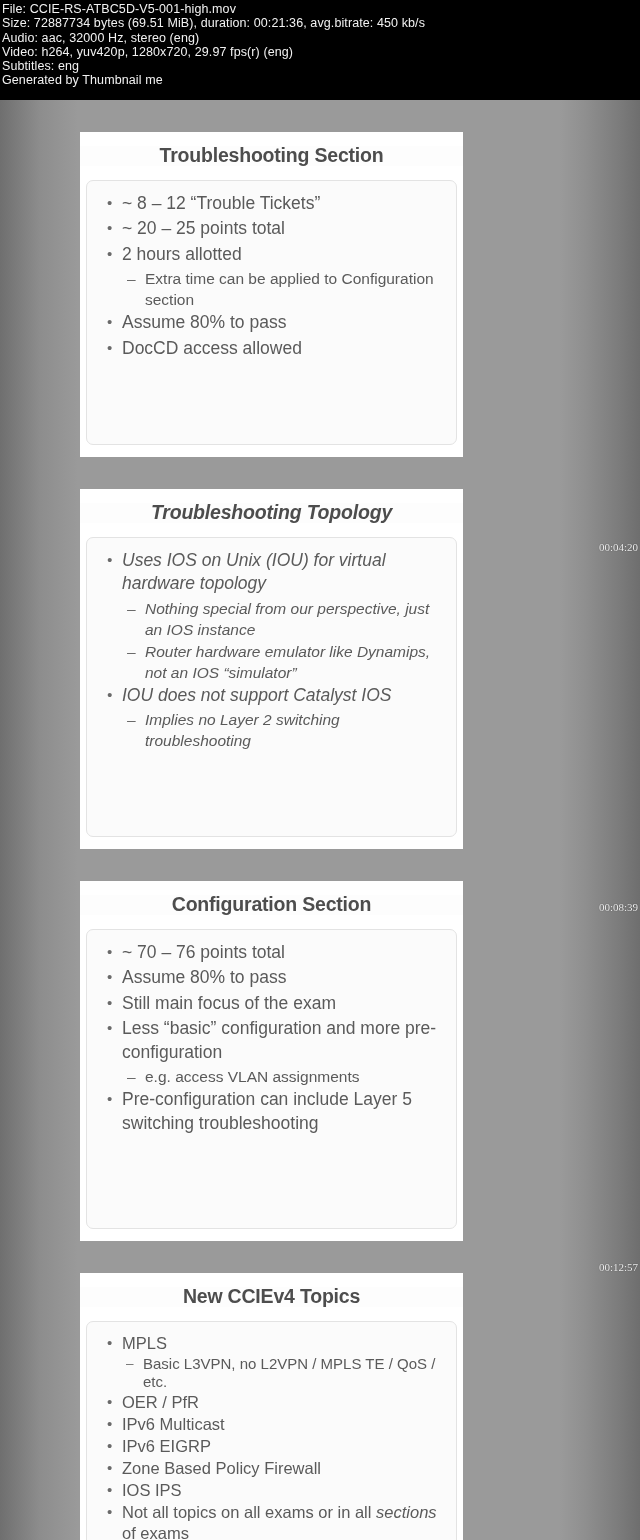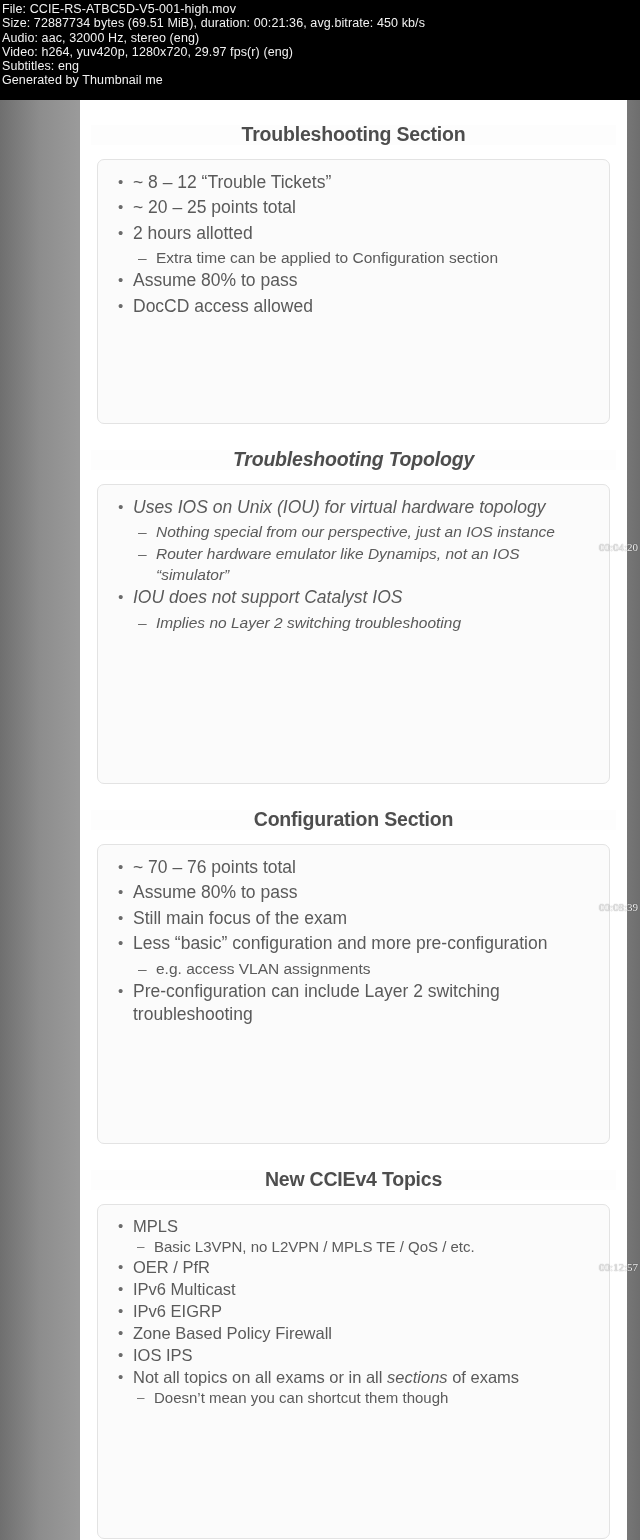--- a/index.html
+++ b/index.html
@@ -53,25 +53,26 @@
 
   
   #thumb-column {
     position: absolute;
     left: 80px;
     top: 0px;
     width: 480px;
   }
 
   .slide {
-    width: 547px;
+    width: 383px;
     background: #ffffff;
     position: relative;
     overflow: hidden;
-    padding: 11px;
+    padding: 0;
+    margin-top: 32px;
   }
 
   .slide-title {
     text-align: center;
     font-weight: bold;
     color: #4d4d4d;
     font-size: 19.5px;
     letter-spacing: -0.2px;
     background: #fdfdfd;
     padding: 0;
@@ -201,21 +202,21 @@
         <div class="slide-spacer-top"></div>
         <div class="slide-title">Configuration Section</div>
         <div style="height: 14px;"></div>
         <div class="slide-body" style="min-height: 300px;">
           <ul class="bullets">
             <li class="lvl1">~ 70 – 76 points total</li>
             <li class="lvl1">Assume 80% to pass</li>
             <li class="lvl1">Still main focus of the exam</li>
             <li class="lvl1">Less “basic” configuration and more pre-configuration</li>
             <li class="lvl2">e.g. access VLAN assignments</li>
-            <li class="lvl1">Pre-configuration can include Layer 2 switching troubleshooting</li>
+            <li class="lvl1">Pre-configuration can include Layer 5 switching troubleshooting</li>
           </ul>
         </div>
       </div>
       <div class="slide compact" style="height: 395px;">
         <div class="slide-spacer-top"></div>
         <div class="slide-title">New CCIEv4 Topics</div>
         <div style="height: 14px;"></div>
         <div class="slide-body" style="min-height: 335px;">
           <ul class="bullets">
             <li class="lvl1">MPLS</li>

